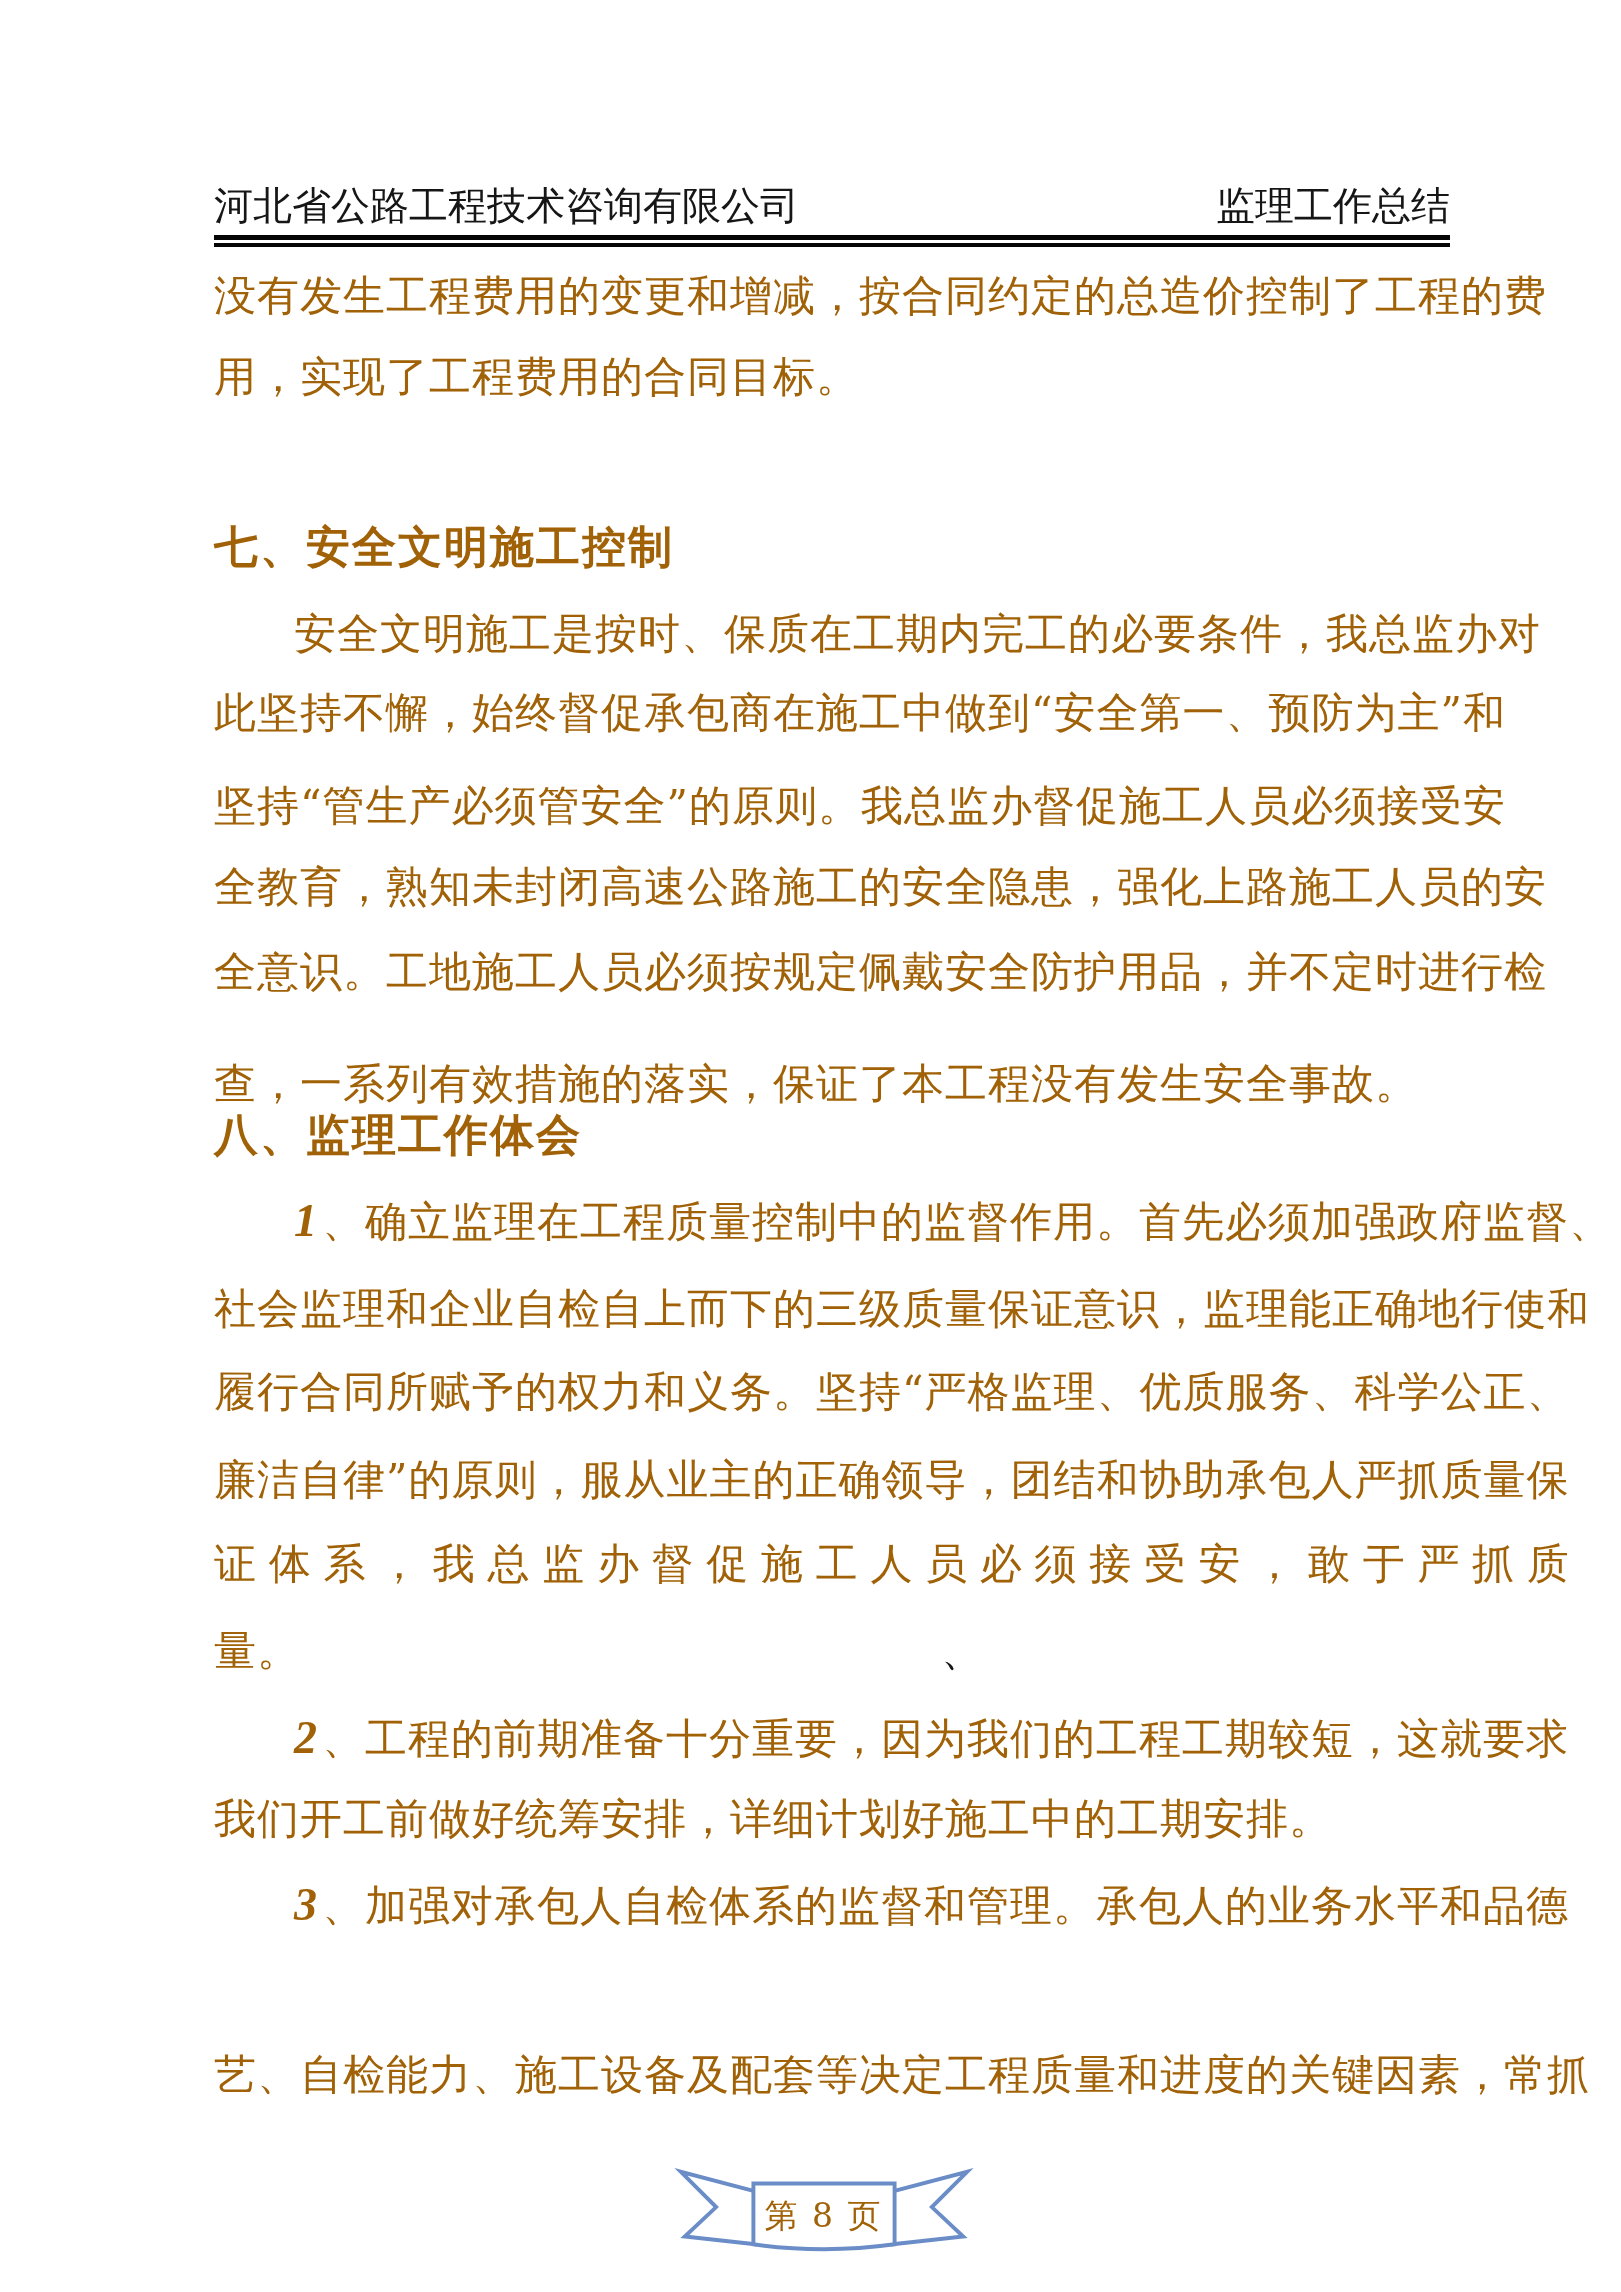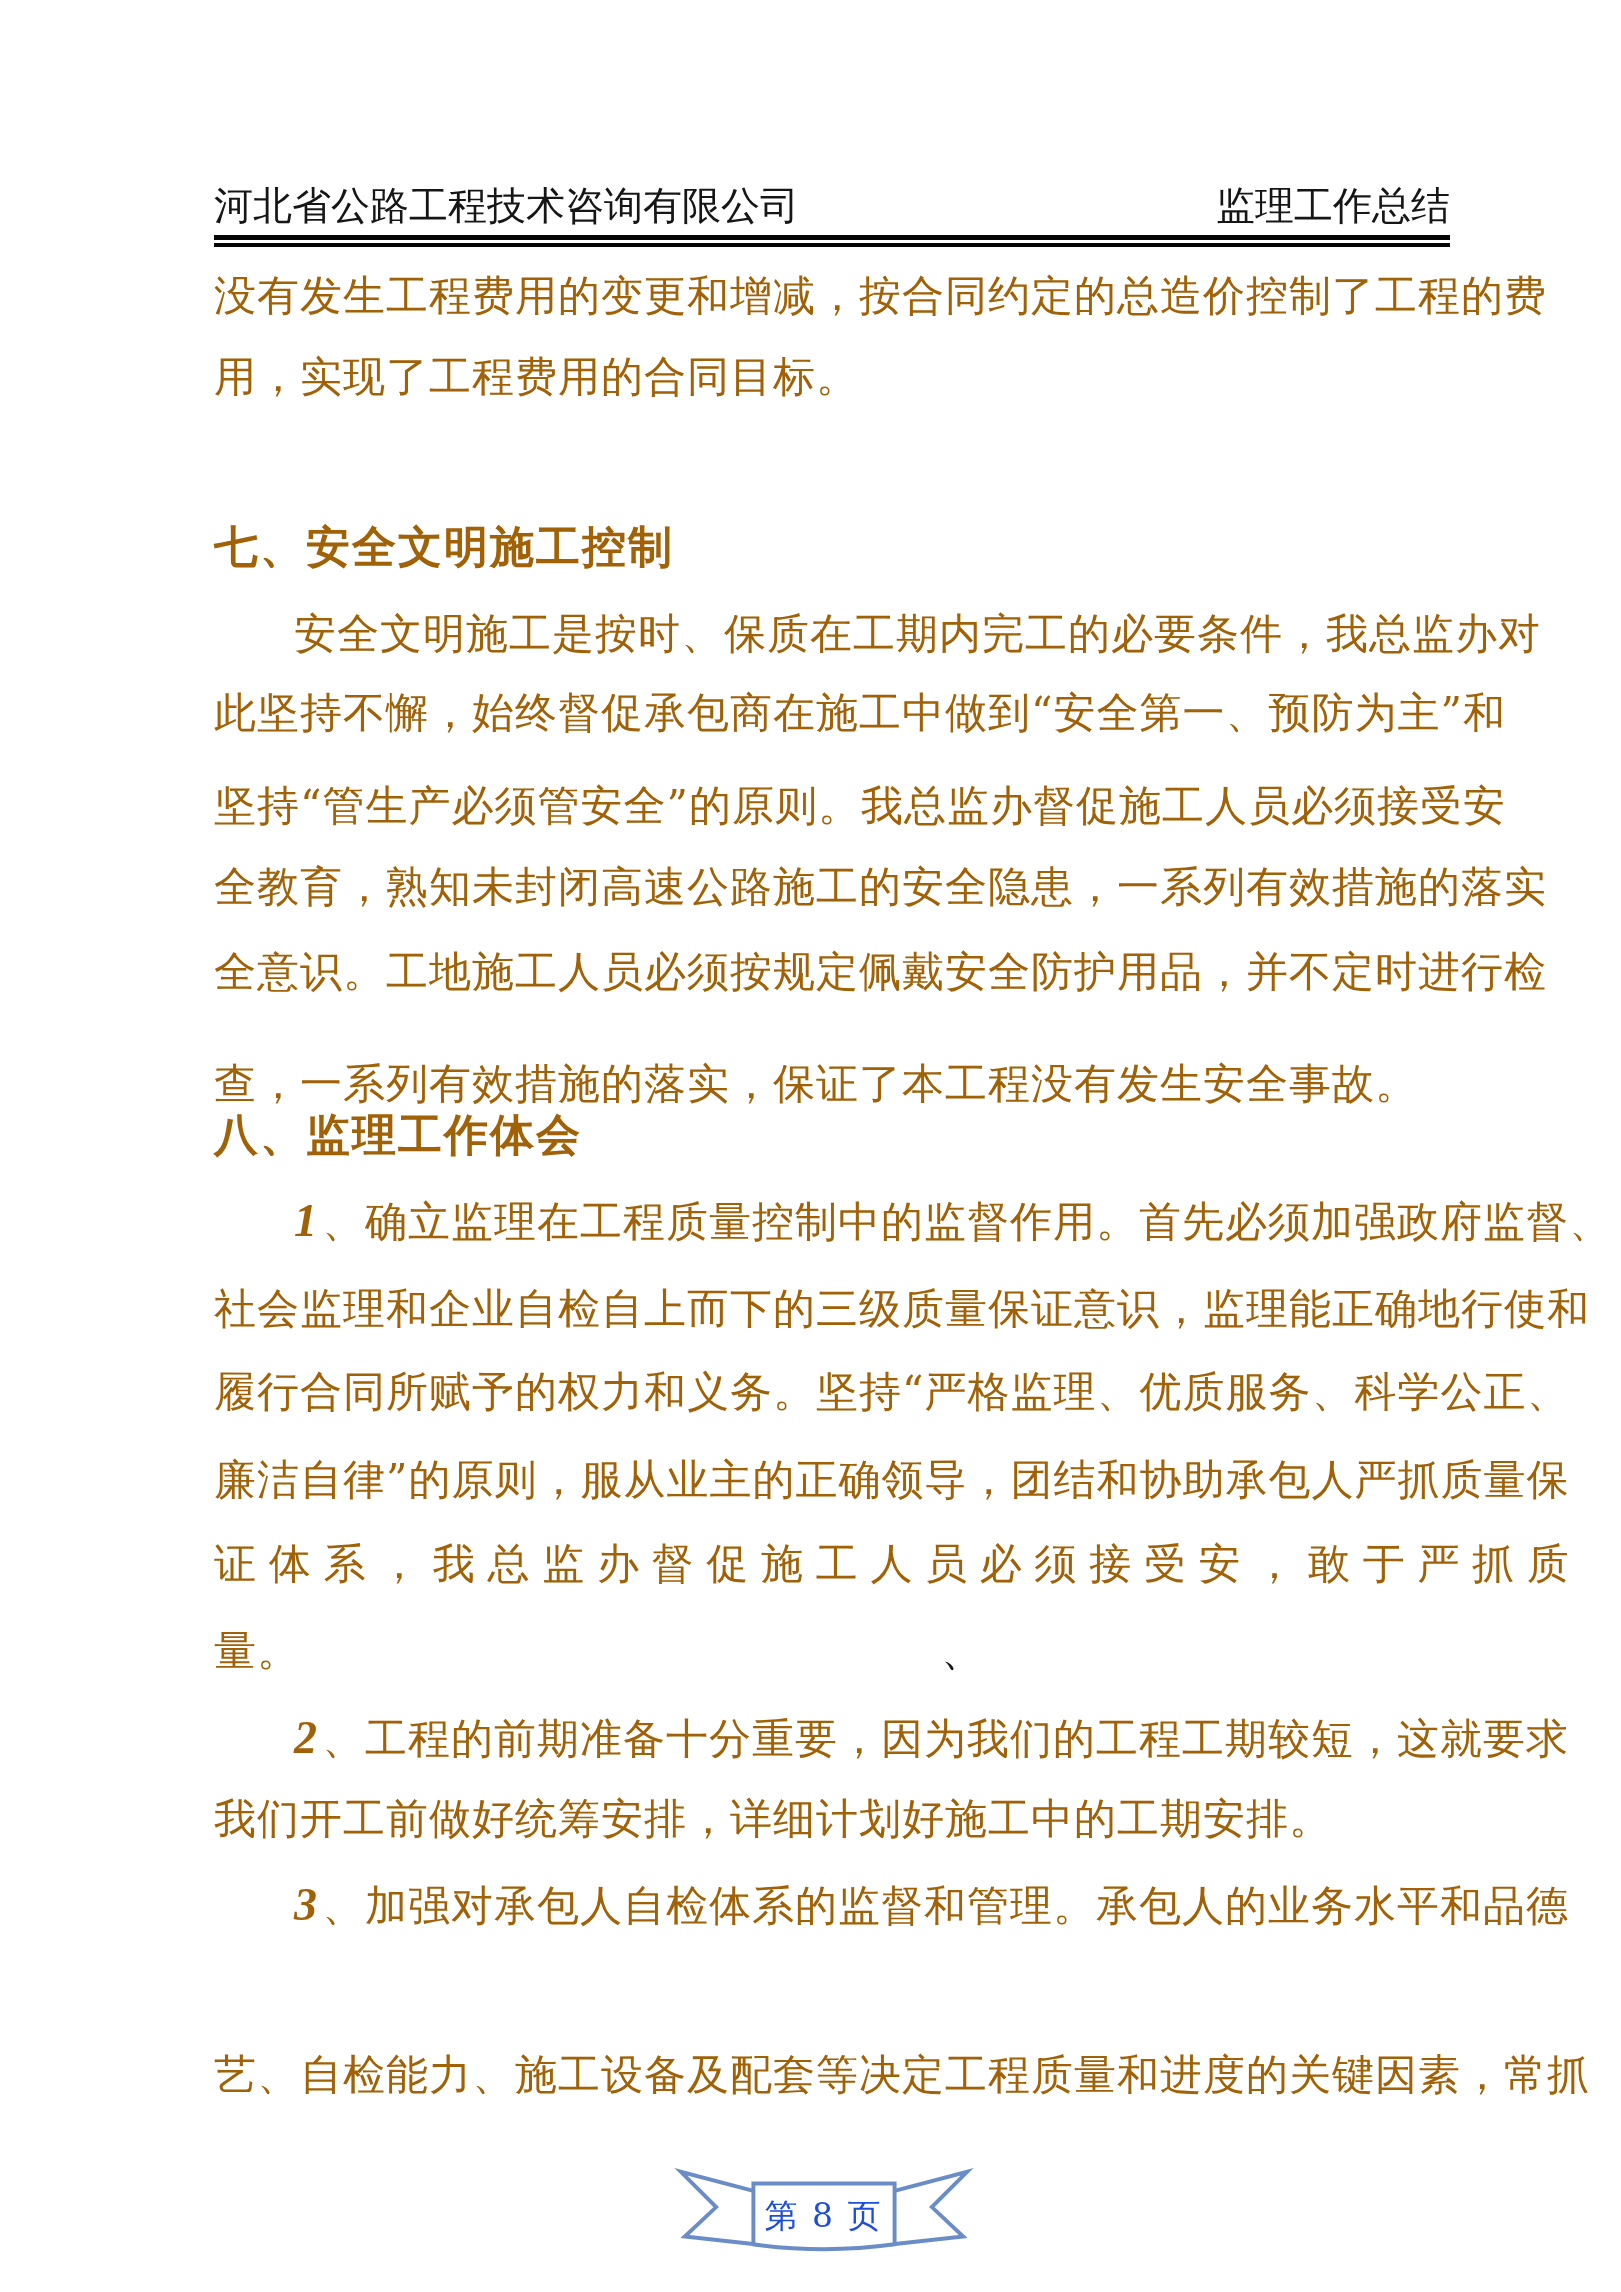--- a/index.html
+++ b/index.html
@@ -37,21 +37,21 @@
     font-size:46px;padding-right:3.9px;
   }
   .stray-mark{
     position:absolute;left:941px;top:1630px;
     font-size:42px;line-height:1;color:#161616;
   }
   .ribbon{position:absolute;left:665px;top:2160px;width:318px;height:100px;}
   .ribbon-label{
     position:absolute;left:753px;top:2196px;width:141px;
     text-align:center;font-size:33px;line-height:1.2;
-    color:#1d4ed8;letter-spacing:2px;white-space:nowrap;
+    color:#a16207;letter-spacing:2px;white-space:nowrap;
   }
 </style>
 </head>
 <body>
 
 <div class="page">
 
   <div class="page-header">
     <span>河北省公路工程技术咨询有限公司</span>
     <span>监理工作总结</span>
@@ -59,21 +59,21 @@
   <div class="header-rule"></div>
 
   <div class="line" style="top:272px">没有发生工程费用的变更和增减，按合同约定的总造价控制了工程的费</div>
   <div class="line" style="top:353px">用，实现了工程费用的合同目标。</div>
 
   <div class="line heading" style="top:522px">七、安全文明施工控制</div>
 
   <div class="line indent" style="top:610px">安全文明施工是按时、保质在工期内完工的必要条件，我总监办对</div>
   <div class="line" style="top:689px">此坚持不懈，始终督促承包商在施工中做到“安全第一、预防为主”和</div>
   <div class="line" style="top:782px">坚持“管生产必须管安全”的原则。我总监办督促施工人员必须接受安</div>
-  <div class="line" style="top:863px">全教育，熟知未封闭高速公路施工的安全隐患，一系列有效措施的落实</div>
+  <div class="line" style="top:863px">全教育，熟知未封闭高速公路施工的安全隐患，强化上路施工人员的安</div>
   <div class="line" style="top:948px">全意识。工地施工人员必须按规定佩戴安全防护用品，并不定时进行检</div>
   <div class="line" style="top:1060px">查，一系列有效措施的落实，保证了本工程没有发生安全事故。</div>
 
   <div class="line heading" style="top:1110px">八、监理工作体会</div>
 
   <div class="line indent" style="top:1195px"><span class="num">1</span><span>、确立监理在工程质量控制中的监督作用。首先必须加强政府监督、</span></div>
   <div class="line" style="top:1285px">社会监理和企业自检自上而下的三级质量保证意识，监理能正确地行使和</div>
   <div class="line" style="top:1368px">履行合同所赋予的权力和义务。坚持“严格监理、优质服务、科学公正、</div>
   <div class="line" style="top:1456px">廉洁自律”的原则，服从业主的正确领导，团结和协助承包人严抓质量保</div>
   <div class="line spread" style="top:1540px">证体系，我总监办督促施工人员必须接受安，敢于严抓质</div>

